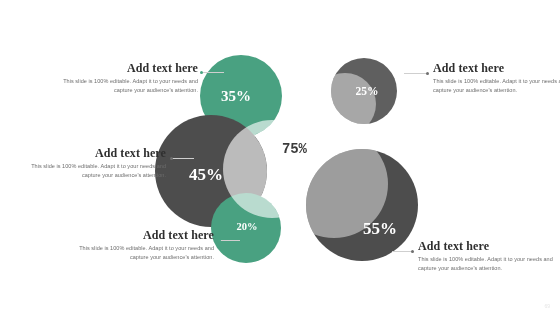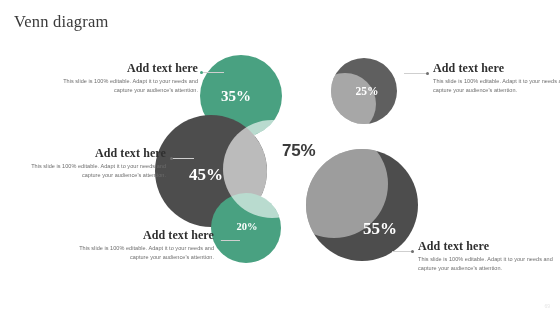--- a/index.html
+++ b/index.html
@@ -68,41 +68,40 @@
     width:3.2px;height:3.2px;
     border-radius:50%;
   }
   .dot.green{background:#4aa583;}
   .dot.gray{background:#6f6f6f;}
 
   
   #pct75{
     position:absolute;
     left:282px;top:141px;
-    font-family:Liberation Sans, sans-serif;
+    font-family:Liberation Mono, monospace;
     font-weight:bold;
-    font-size:17px;
+    font-size:14px;
     color:#3b3b3b;
     letter-spacing:-.2px;
   }
 
   
   #pageno{
     position:absolute;
     right:10px;bottom:6px;
     font-size:5px;
     color:#e6e6e6;
   }
 </style>
 </head>
 <body>
 
 <div id="slide">
 
-  <div id="title">Venn diagram</div>
 
   <svg id="venn" viewBox="0 0 560 315" xmlns="http://www.w3.org/2000/svg">
     <defs>
 
       <clipPath id="clipLeftUnion">
         <circle cx="241" cy="96" r="41"></circle>
         <circle cx="211" cy="171" r="56"></circle>
         <circle cx="246" cy="228" r="35"></circle>
       </clipPath>
       <clipPath id="clip25">

